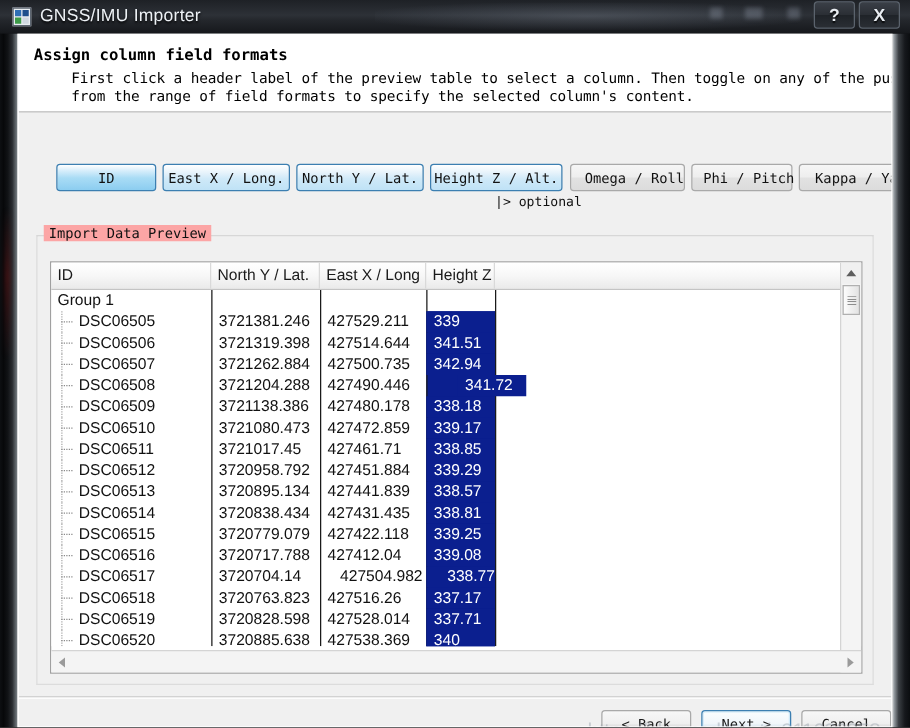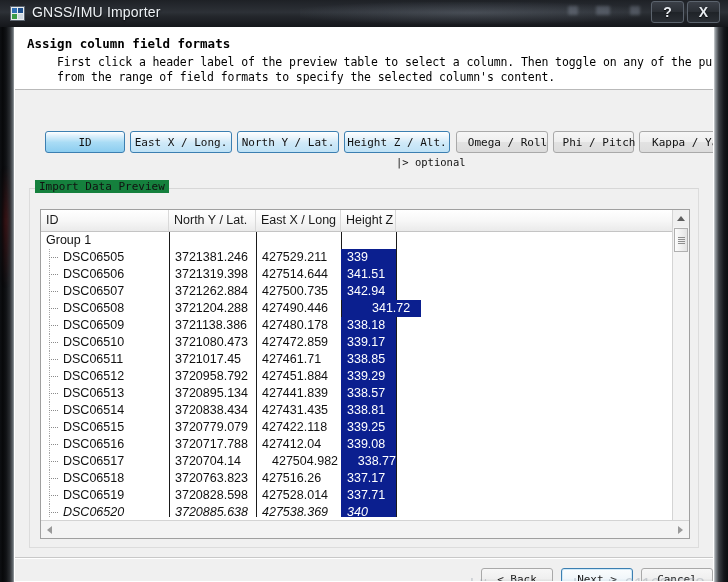--- a/index.html
+++ b/index.html
@@ -208,21 +208,21 @@
     position: absolute;
     left: 14px; top: 152px;
     width: 670px; height: 368px;
   }
   #gb-legend {
     position: absolute;
     left: 6px; top: 0;
     font-family: "DejaVu Sans Mono", monospace;
     font-size: 11px;
     color: #111;
-    background: #15803d;
+    background: #fca5a5;
     padding: 0 4px;
     z-index: 3;
     white-space: nowrap;
   }
   #gb-frame {
     position: absolute;
     left: 0; top: 8px;
     width: 670px; height: 360px;
     border: 1px solid #dcdcdc;
     border-top-color: #d7d7d7;
@@ -641,21 +641,21 @@
                 <div class="cell cell-sel" style="left: 300px; width: 55px;">337.17</div>
               </div>
               <div class="trow" style="top: 255px;">
                 <div class="tree-vline"></div>
                 <div class="tree-dash"></div>
                 <div class="cell cell-id" style="left: 0px; width: 128px;">DSC06519</div>
                 <div class="cell cell-num" style="left: 128px; width: 87px;">3720828.598</div>
                 <div class="cell cell-num" style="left: 215px; width: 85px;">427528.014</div>
                 <div class="cell cell-sel" style="left: 300px; width: 55px;">337.71</div>
               </div>
-              <div class="trow" style="top: 272px; font-style: italic;">
+              <div class="trow" style="top: 272px;">
                 <div class="tree-vline"></div>
                 <div class="tree-dash"></div>
                 <div class="cell cell-id" style="left: 0px; width: 128px;">DSC06520</div>
                 <div class="cell cell-num" style="left: 128px; width: 87px;">3720885.638</div>
                 <div class="cell cell-num" style="left: 215px; width: 85px;">427538.369</div>
                 <div class="cell cell-sel" style="left: 300px; width: 55px;">340</div>
               </div>
             </div>
 
           <div id="vscroll">

